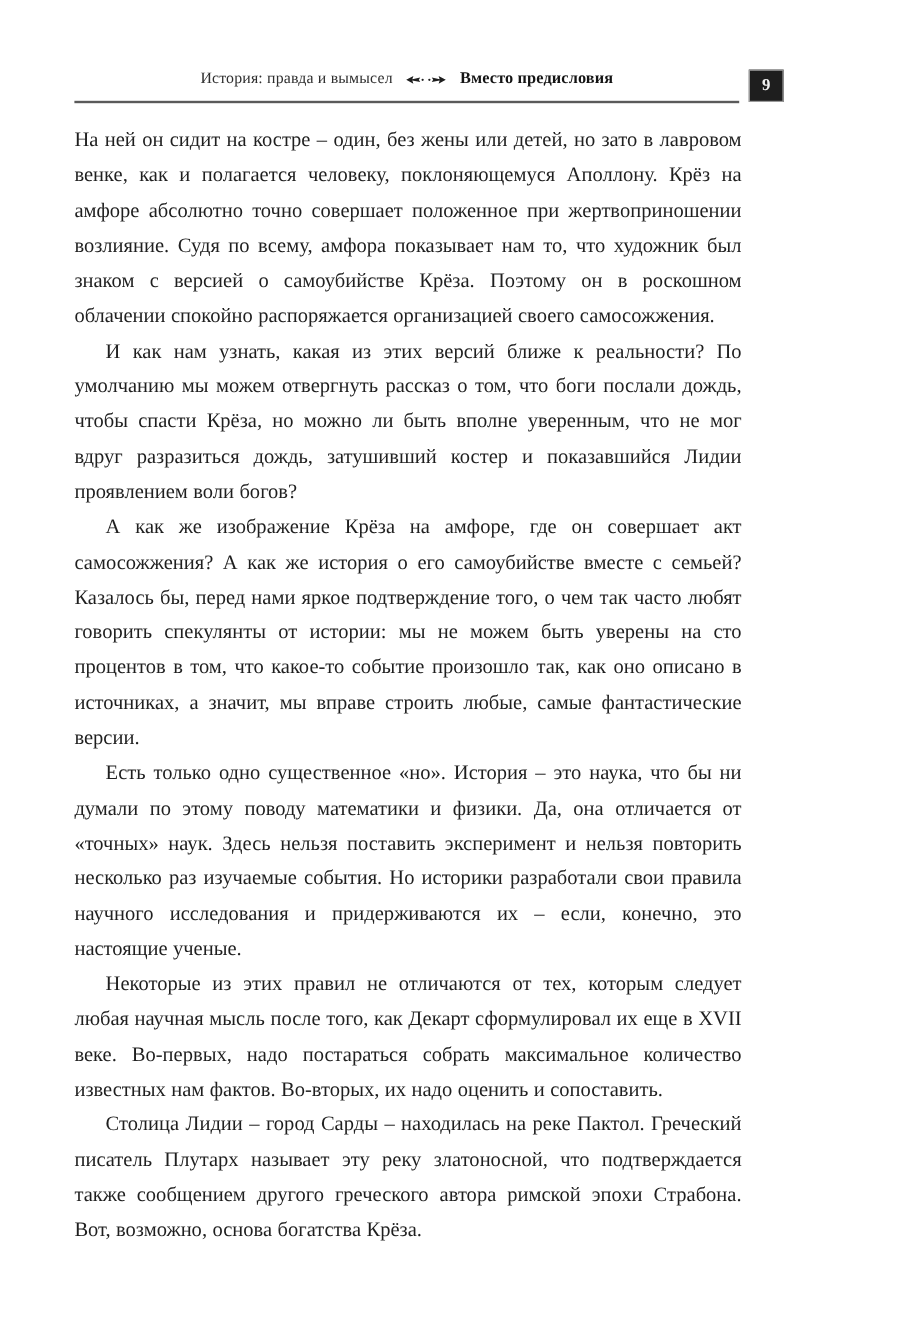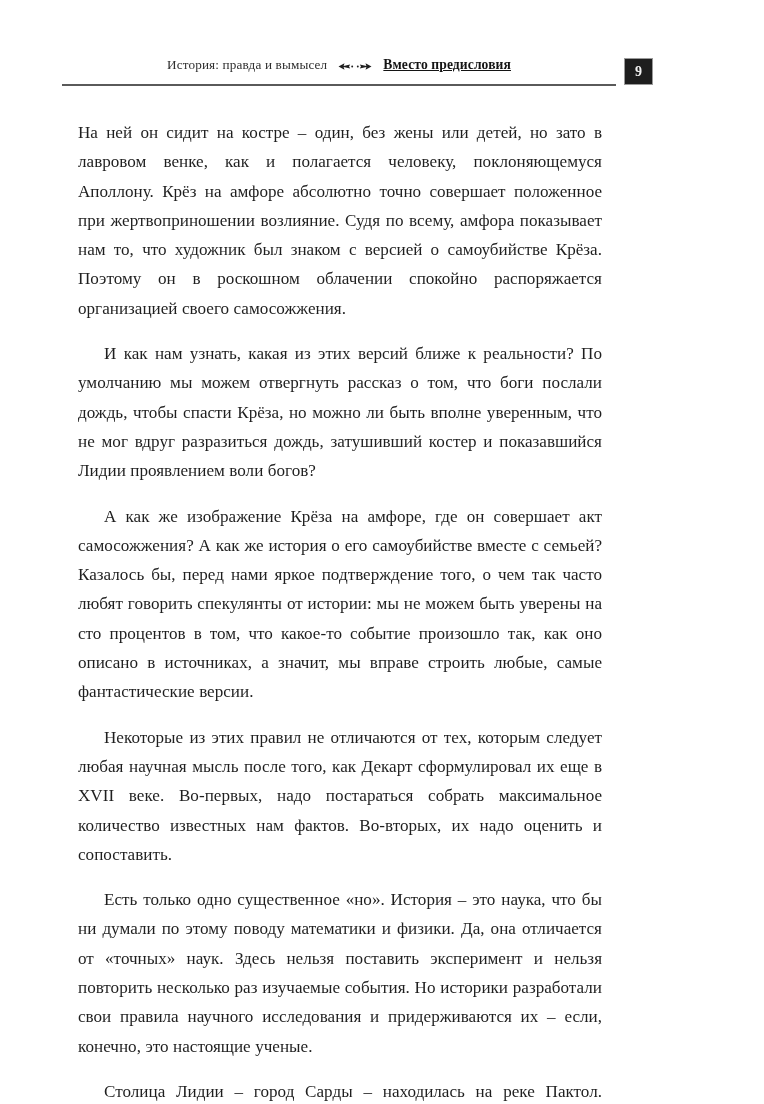--- a/index.html
+++ b/index.html
@@ -44,21 +44,20 @@
     align-items: center;
     margin: 0 11px;
     position: relative;
     top: 1px;
   }
   .rh-right {
     font-size: 13.6px;
     font-weight: 700;
     color: #141414;
     letter-spacing: 0.1px;
-    text-decoration: underline;
   }
 
   .head-rule {
     position: absolute;
     left: 62px;
     top: 84px;
     width: 554px;
     height: 2px;
     background: #5a5a5a;
   }
@@ -86,21 +85,21 @@
   }
 
   
   .textblock {
     position: absolute;
     left: 62px;
     top: 102px;
     width: 556px;
   }
   .textblock p {
-    margin: 16px;
+    margin: 0;
     text-align: justify;
     text-justify: inter-word;
     text-indent: 26px;
     font-size: 17.1px;
     line-height: 29.3px;
     color: #1f1f1f;
     hyphens: manual;
     letter-spacing: 0.01px;
     word-spacing: 0.2px;
   }
@@ -136,19 +135,19 @@
   <div class="head-rule"></div>
 
   <div class="folio-box">
     <span class="folio-num">9</span>
   </div>
 
   <div class="textblock">
     <p class="first">На ней он сидит на костре – один, без жены или детей, но зато в лавровом венке, как и полагается человеку, поклоняющемуся Аполлону. Крёз на амфоре абсолютно точно совершает положенное при жертвоприношении возлияние. Судя по всему, амфора показывает нам то, что художник был знаком с версией о самоубийстве Крёза. Поэтому он в роскошном облачении спокойно распоряжается организацией своего самосожжения.</p>
     <p>И как нам узнать, какая из этих версий ближе к реальности? По умолчанию мы можем отвергнуть рассказ о том, что боги послали дождь, чтобы спасти Крёза, но можно ли быть вполне уверенным, что не мог вдруг разразиться дождь, затушивший костер и показавшийся Лидии проявлением воли богов?</p>
     <p>А как же изображение Крёза на амфоре, где он совершает акт самосожжения? А как же история о его самоубийстве вместе с семьей? Казалось бы, перед нами яркое подтверждение того, о чем так часто любят говорить спекулянты от истории: мы не можем быть уверены на сто процентов в том, что какое-то событие произошло так, как оно описано в источниках, а значит, мы вправе строить любые, самые фантастические версии.</p>
+    <p>Есть только одно существенное «но». История – это наука, что бы ни думали по этому поводу математики и физики. Да, она отличается от «точных» наук. Здесь нельзя поставить эксперимент и нельзя повторить несколько раз изучаемые события. Но историки разработали свои правила научного исследования и придерживаются их – если, конечно, это настоящие ученые.</p>
     <p>Некоторые из этих правил не отличаются от тех, которым следует любая научная мысль после того, как Декарт сформулировал их еще в XVII веке. Во-первых, надо постараться собрать максимальное количество известных нам фактов. Во-вторых, их надо оценить и сопоставить.</p>
-    <p>Есть только одно существенное «но». История – это наука, что бы ни думали по этому поводу математики и физики. Да, она отличается от «точных» наук. Здесь нельзя поставить эксперимент и нельзя повторить несколько раз изучаемые события. Но историки разработали свои правила научного исследования и придерживаются их – если, конечно, это настоящие ученые.</p>
     <p>Столица Лидии – город Сарды – находилась на реке Пактол. Греческий писатель Плутарх называет эту реку златоносной, что подтверждается также сообщением другого греческого автора римской эпохи Страбона. Вот, возможно, основа богатства Крёза.</p>
 
   </div>
 
 </div>
 
 </body></html>

